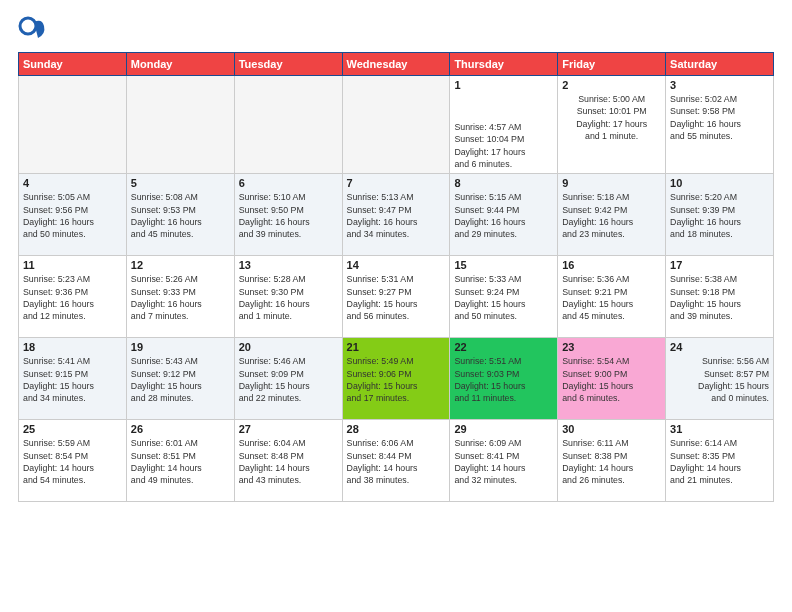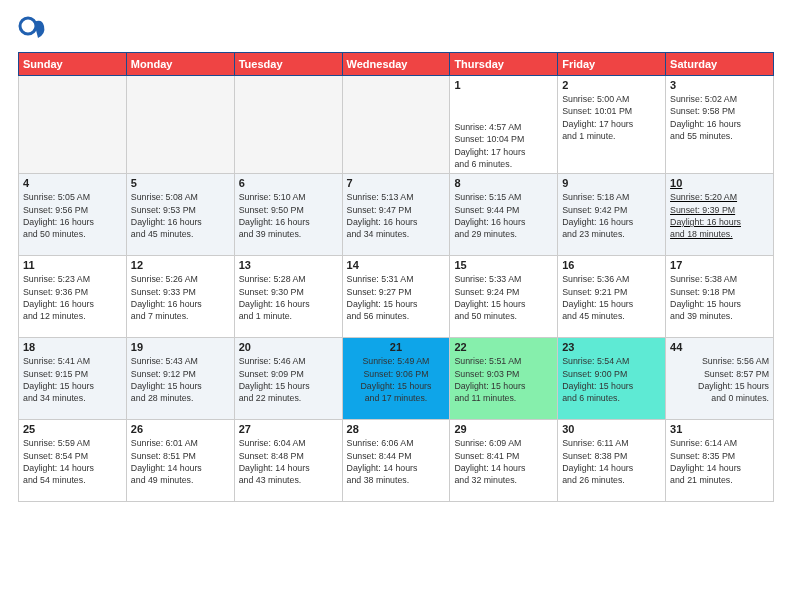--- a/index.html
+++ b/index.html
@@ -141,21 +141,21 @@
           <td class="empty"></td>
           <td>
             <span class="day-number">1</span>
             <div class="day-info" style="white-space: pre-line; margin-top: 30px;">Sunrise: 4:57 AM
 Sunset: 10:04 PM
 Daylight: 17 hours
 and 6 minutes.</div>
           </td>
           <td>
             <span class="day-number">2</span>
-            <div class="day-info" style="white-space: pre-line;">Sunrise: 5:00 AM
+            <div class="day-info" style="white-space: pre-line; text-align: center;">Sunrise: 5:00 AM
 Sunset: 10:01 PM
 Daylight: 17 hours
 and 1 minute.</div>
           </td>
           <td>
             <span class="day-number">3</span>
             <div class="day-info" style="white-space: pre-line;">Sunrise: 5:02 AM
 Sunset: 9:58 PM
 Daylight: 16 hours
 and 55 minutes.</div>
@@ -197,21 +197,21 @@
 Daylight: 16 hours
 and 29 minutes.</div>
           </td>
           <td style="background: rgb(240, 244, 248);">
             <span class="day-number">9</span>
             <div class="day-info" style="white-space: pre-line;">Sunrise: 5:18 AM
 Sunset: 9:42 PM
 Daylight: 16 hours
 and 23 minutes.</div>
           </td>
-          <td style="background: rgb(240, 244, 248); text-decoration: underline;">
+          <td style="background: rgb(240, 244, 248);">
             <span class="day-number">10</span>
             <div class="day-info" style="white-space: pre-line;">Sunrise: 5:20 AM
 Sunset: 9:39 PM
 Daylight: 16 hours
 and 18 minutes.</div>
           </td>
         </tr>
         <tr>
           <td>
             <span class="day-number">11</span>
@@ -278,43 +278,43 @@
 Daylight: 15 hours
 and 28 minutes.</div>
           </td>
           <td style="background: rgb(240, 244, 248);">
             <span class="day-number">20</span>
             <div class="day-info" style="white-space: pre-line;">Sunrise: 5:46 AM
 Sunset: 9:09 PM
 Daylight: 15 hours
 and 22 minutes.</div>
           </td>
-          <td style="background: #0ea5e9; text-align: center;">
+          <td style="background: #84cc16;">
             <span class="day-number">21</span>
             <div class="day-info" style="white-space: pre-line;">Sunrise: 5:49 AM
 Sunset: 9:06 PM
 Daylight: 15 hours
 and 17 minutes.</div>
           </td>
-          <td style="background: #86efac;">
+          <td style="background: #22c55e;">
             <span class="day-number">22</span>
             <div class="day-info" style="white-space: pre-line;">Sunrise: 5:51 AM
 Sunset: 9:03 PM
 Daylight: 15 hours
 and 11 minutes.</div>
           </td>
-          <td style="background: #5eead4;">
+          <td style="background: #f9a8d4;">
             <span class="day-number">23</span>
             <div class="day-info" style="white-space: pre-line;">Sunrise: 5:54 AM
 Sunset: 9:00 PM
 Daylight: 15 hours
 and 6 minutes.</div>
           </td>
           <td style="background: rgb(240, 244, 248);">
-            <span class="day-number">44</span>
+            <span class="day-number">24</span>
             <div class="day-info" style="white-space: pre-line; text-align: right;">Sunrise: 5:56 AM
 Sunset: 8:57 PM
 Daylight: 15 hours
 and 0 minutes.</div>
           </td>
         </tr>
         <tr>
           <td>
             <span class="day-number">25</span>
             <div class="day-info" style="white-space: pre-line;">Sunrise: 5:59 AM

